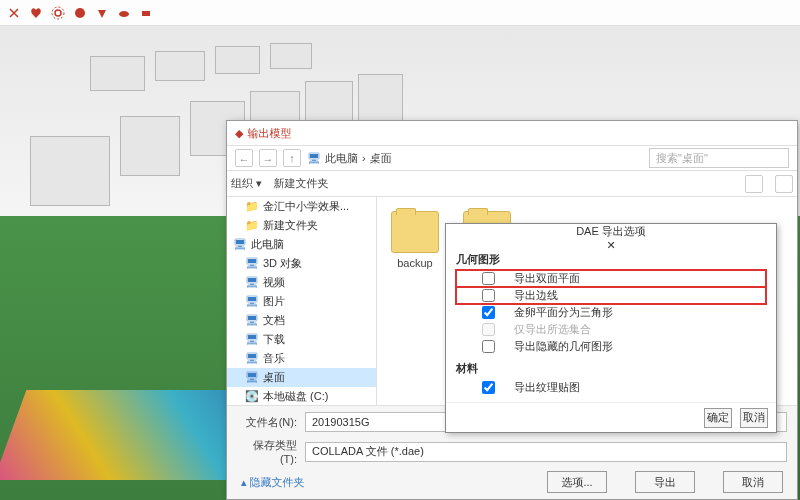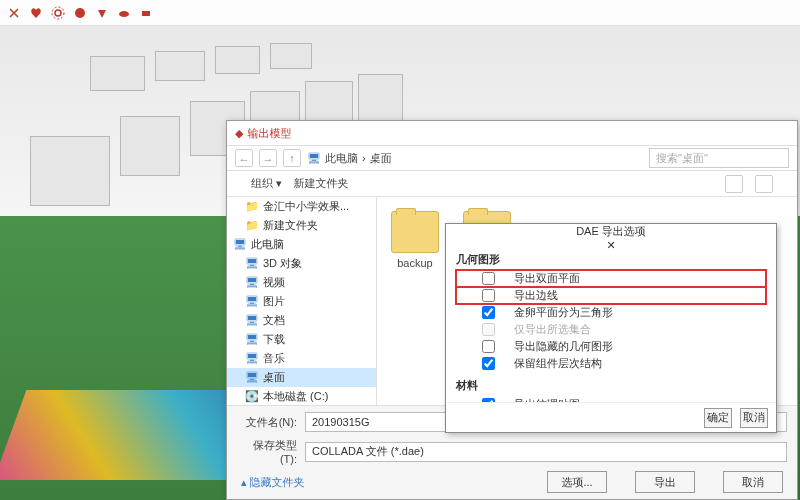--- a/index.html
+++ b/index.html
@@ -16,21 +16,21 @@
 .bld::after { content: ""; position: absolute; right: -8px; top: -8px; width: 100%; height: 100%; background: #d0d0d0; z-index: -1; }
 .ground-shape { position: absolute; bottom: 20px; left: 10px; width: 260px; height: 90px; background: linear-gradient(45deg, #e94b8c, #f0c020, #3bb5d6, #2b6fb5); transform: skewX(-20deg); opacity: 0.9; }
 
 
 .dialog { position: absolute; top: 120px; left: 226px; width: 572px; height: 380px; background: #fff; border: 1px solid #999; box-shadow: 2px 2px 8px rgba(0,0,0,0.25); display: flex; flex-direction: column; }
 .dlg-title { height: 24px; display: flex; align-items: center; padding: 0 8px; color: #c0392b; gap: 4px; }
 .dlg-nav { height: 26px; border-top: 1px solid #e0e0e0; border-bottom: 1px solid #e0e0e0; display: flex; align-items: center; padding: 0 8px; gap: 6px; }
 .dlg-nav .arrow { width: 18px; height: 18px; border: 1px solid #ccc; border-radius: 2px; display: flex; align-items: center; justify-content: center; cursor: pointer; color: #888; }
 .dlg-nav .crumb { flex: 1; display: flex; align-items: center; gap: 4px; color: #444; }
 .dlg-nav .search { width: 140px; height: 20px; border: 1px solid #ccc; padding: 0 6px; color: #aaa; display: flex; align-items: center; }
-.dlg-toolbar { height: 26px; border-bottom: 1px solid #e0e0e0; display: flex; align-items: center; padding: 0 24px; gap: 12px; }
+.dlg-toolbar { height: 26px; border-bottom: 1px solid #e0e0e0; display: flex; align-items: center; padding: 0 4px; gap: 12px; }
 .dlg-toolbar .btn { color: #444; cursor: pointer; }
 .dlg-toolbar .spacer { flex: 1; }
 .dlg-toolbar .viewicon { width: 18px; height: 18px; border: 1px solid #ccc; border-radius: 2px; cursor: pointer; }
 
 .dlg-body { flex: 1; display: flex; overflow: hidden; }
 .sidebar { width: 150px; border-right: 1px solid #e0e0e0; overflow: auto; background: #fff; }
 .tree-item { display: flex; align-items: center; gap: 4px; padding: 2px 6px; cursor: pointer; color: #333; white-space: nowrap; }
 .tree-item.indent1 { padding-left: 18px; }
 .tree-item.selected { background: #cde8ff; }
 .tree-icon { width: 14px; height: 14px; display: inline-flex; align-items: center; justify-content: center; }
@@ -249,24 +249,20 @@
           <span>金卵平面分为三角形</span>
         </label>
       <label class="opt-row disabled">
           <input type="checkbox" disabled="" style="">
           <span>仅导出所选集合</span>
         </label>
       <label class="opt-row">
           <input type="checkbox" style="">
           <span>导出隐藏的几何图形</span>
         </label>
-      <label class="opt-row">
-          <input type="checkbox" checked="" style="">
-          <span>保留组件层次结构</span>
-        </label>
     </div>
     <div class="opts-section">
       <div class="hdr">材料</div>
       <label class="opt-row">
           <input type="checkbox" checked="" style="">
           <span>导出纹理贴图</span>
         </label>
     </div>
 
   </div>

